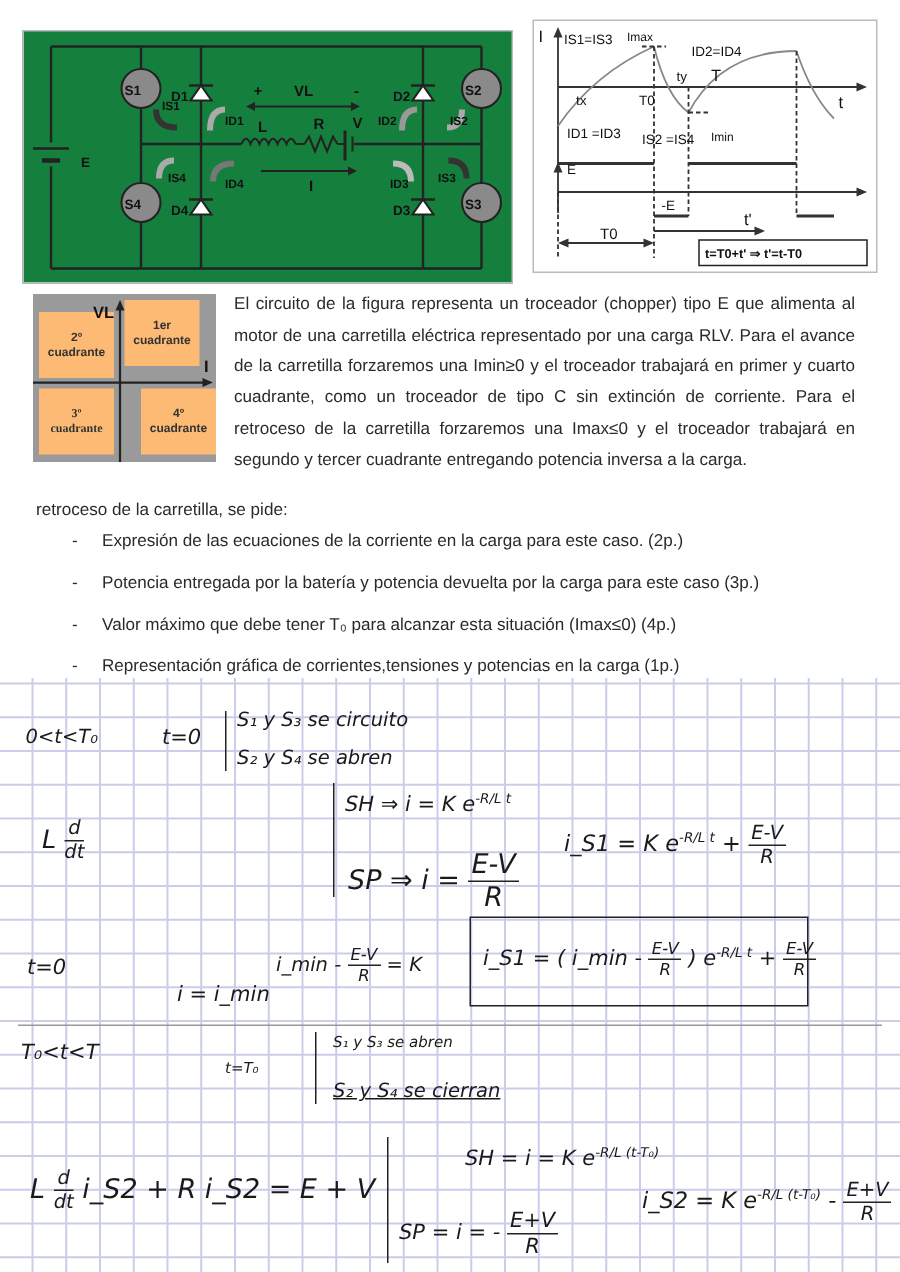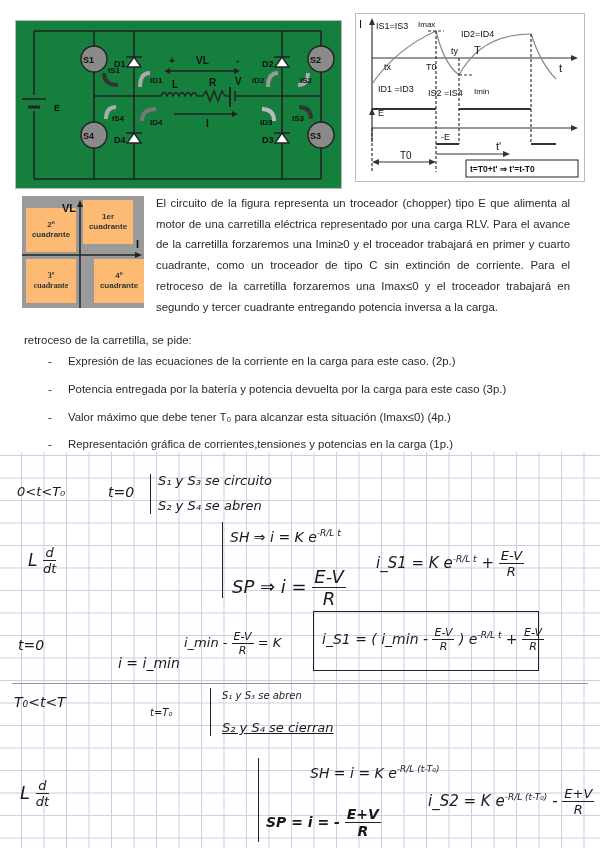--- a/index.html
+++ b/index.html
@@ -299,26 +299,27 @@
 
 <div class="hw" style="left:14px; top:694px; font-size:14px;">T₀&lt;t&lt;T</div>
 <div class="hw" style="left:150px; top:707px; font-size:10px;">t=T₀</div>
 <div class="brace" style="left:210px; top:688px; height:48px;"></div>
 <div class="hw" style="left:222px; top:690px; font-size:10px;">S₁ y S₃  se abren</div>
 <div class="hw" style="left:222px; top:720px; font-size:13px;text-decoration:underline;">S₂ y S₄  se cierran</div>
 
 <div class="hw" style="left:20px; top:778px; font-size:18px;">
   <span>L</span>
   <span class="frac" style="font-size:13px;"><span class="num">d</span><span class="den">dt</span></span>
+  <span>i_S2 + R i_S2 = E + V</span>
 </div>
 <div class="brace" style="left:258px; top:758px; height:84px;"></div>
 <div class="hw" style="left:266px; top:764px; font-size:14px;margin-left:44px;">
   <span>SH = i = K e</span><sup style="font-size:9px;">-R/L (t-T₀)</sup>
 </div>
-<div class="hw" style="left:266px; top:806px; font-size:14px;font-weight:bold;">
+<div class="hw" style="left:266px; top:806px; font-size:14px;">
   <span>SP = i = -</span>
   <span class="frac"><span class="num">E+V</span><span class="den">R</span></span>
 </div>
 <div class="hw" style="left:428px; top:786px; font-size:15px;">
   <span>i_S2 = K e</span><sup style="font-size:9px;">-R/L (t-T₀)</sup>
   <span>-</span>
   <span class="frac" style="font-size:13px;"><span class="num">E+V</span><span class="den">R</span></span>
 </div>
 
 </body></html>

